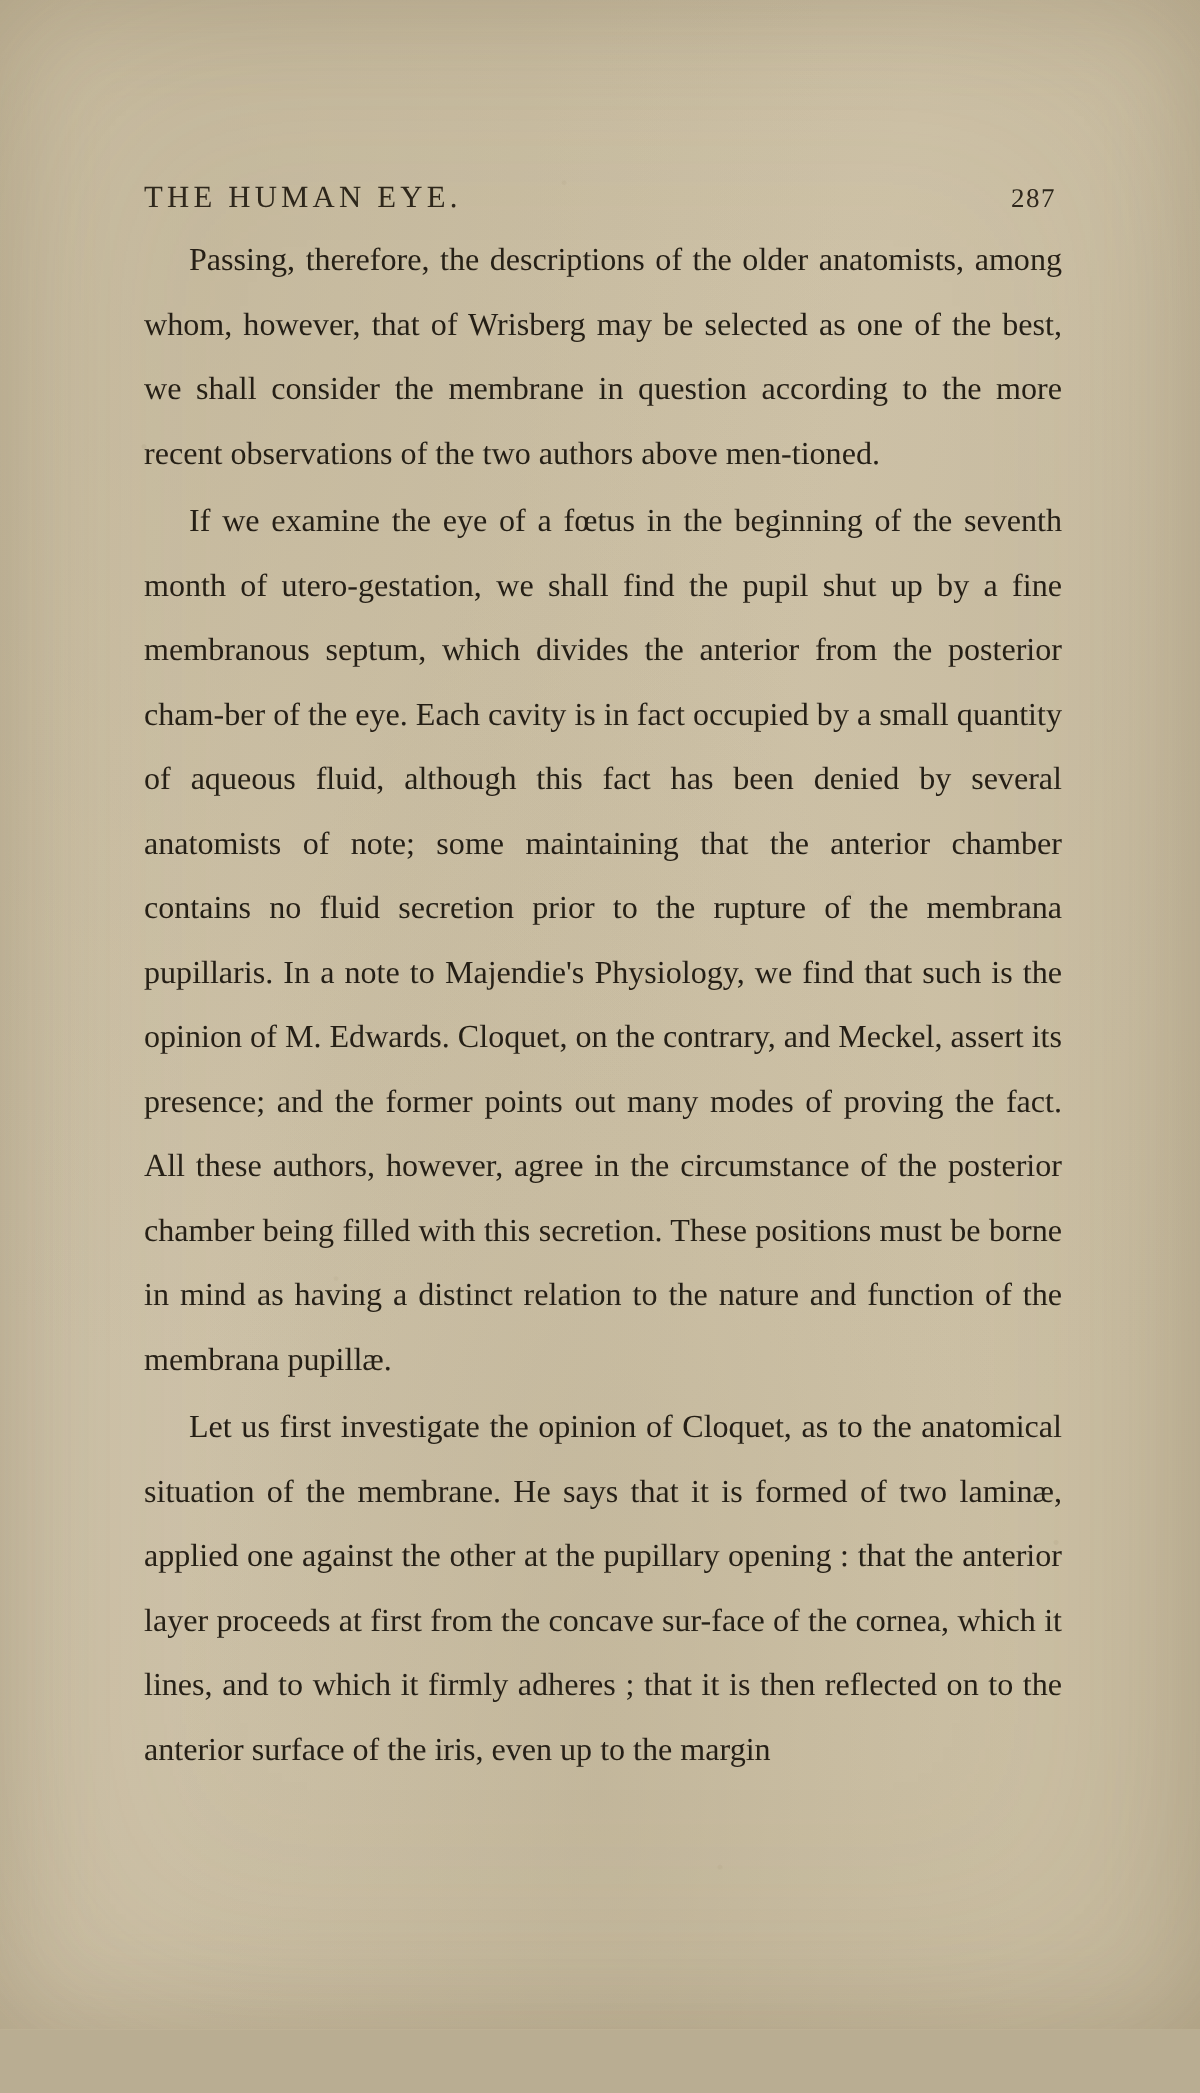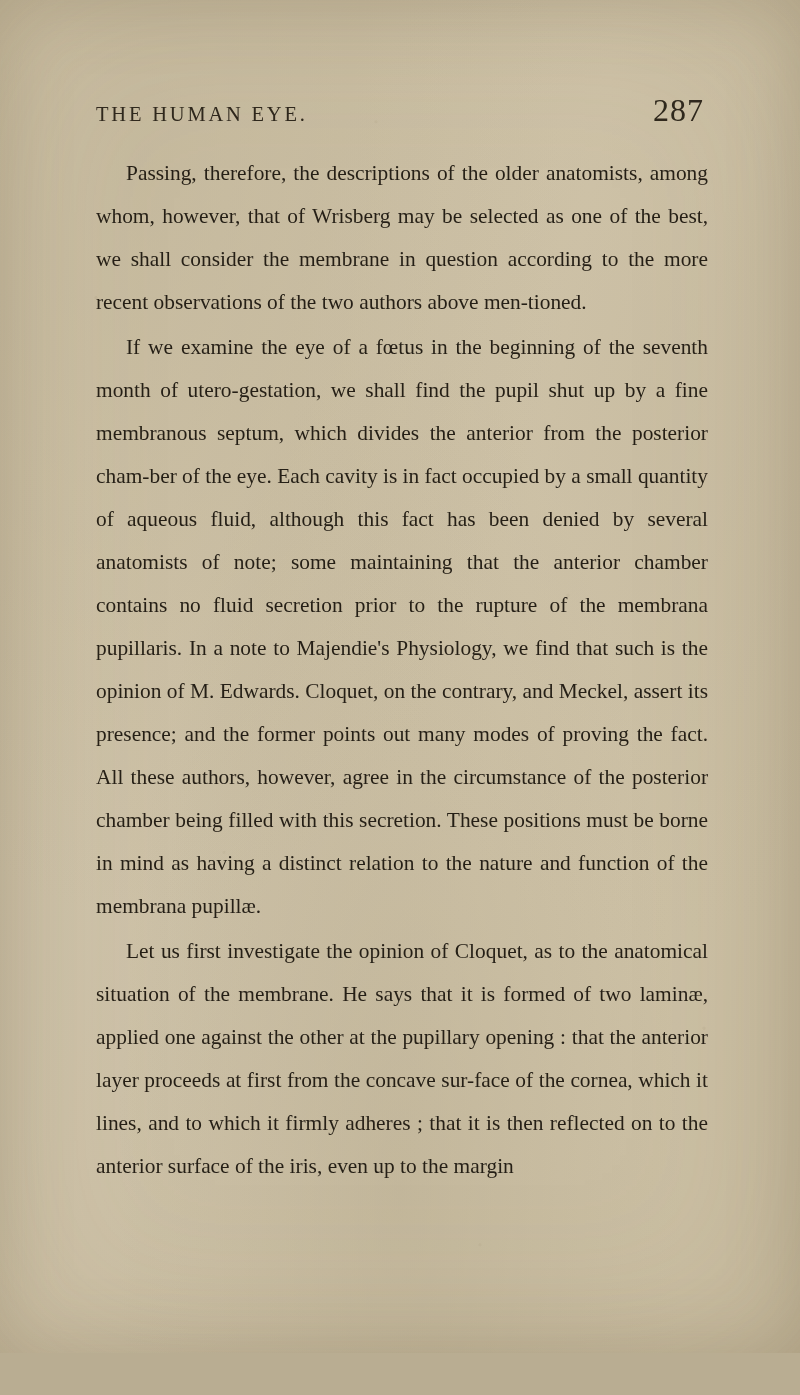--- a/index.html
+++ b/index.html
@@ -41,24 +41,25 @@
     justify-content: space-between;
   }
   .running-title {
     font-size: 20.5px;
     letter-spacing: 2.8px;
     font-weight: 400;
     color: #2e271c;
     white-space: nowrap;
   }
   .folio {
-    font-size: 32px;
+    font-size: 18px;
     letter-spacing: 1px;
     color: #2e271c;
     font-weight: 400;
+    margin-top: 30px;
   }
   .body {
     position: absolute;
     top: 152px;
     left: 96px;
     width: 612px;
   }
   .para {
     margin: 0 0 2px 0;
     font-size: 21.4px;

